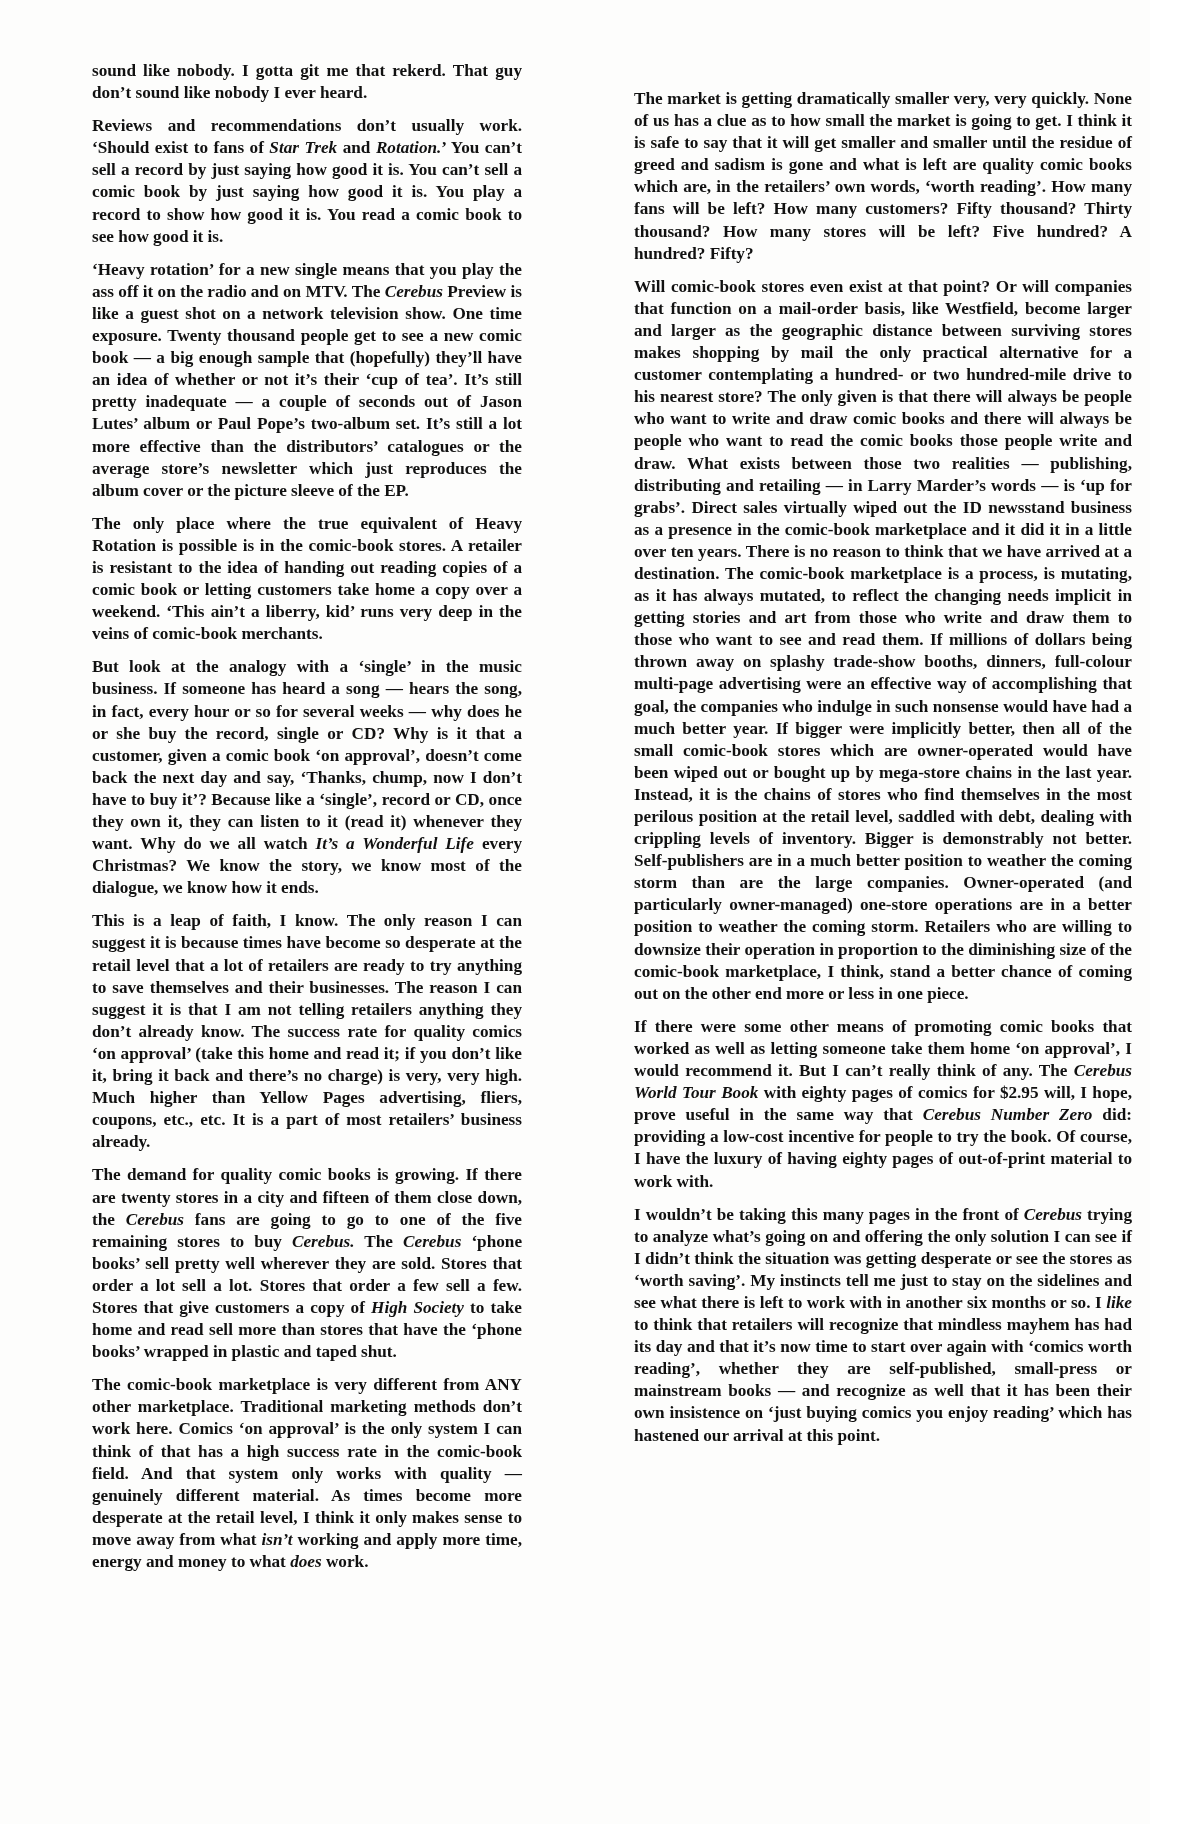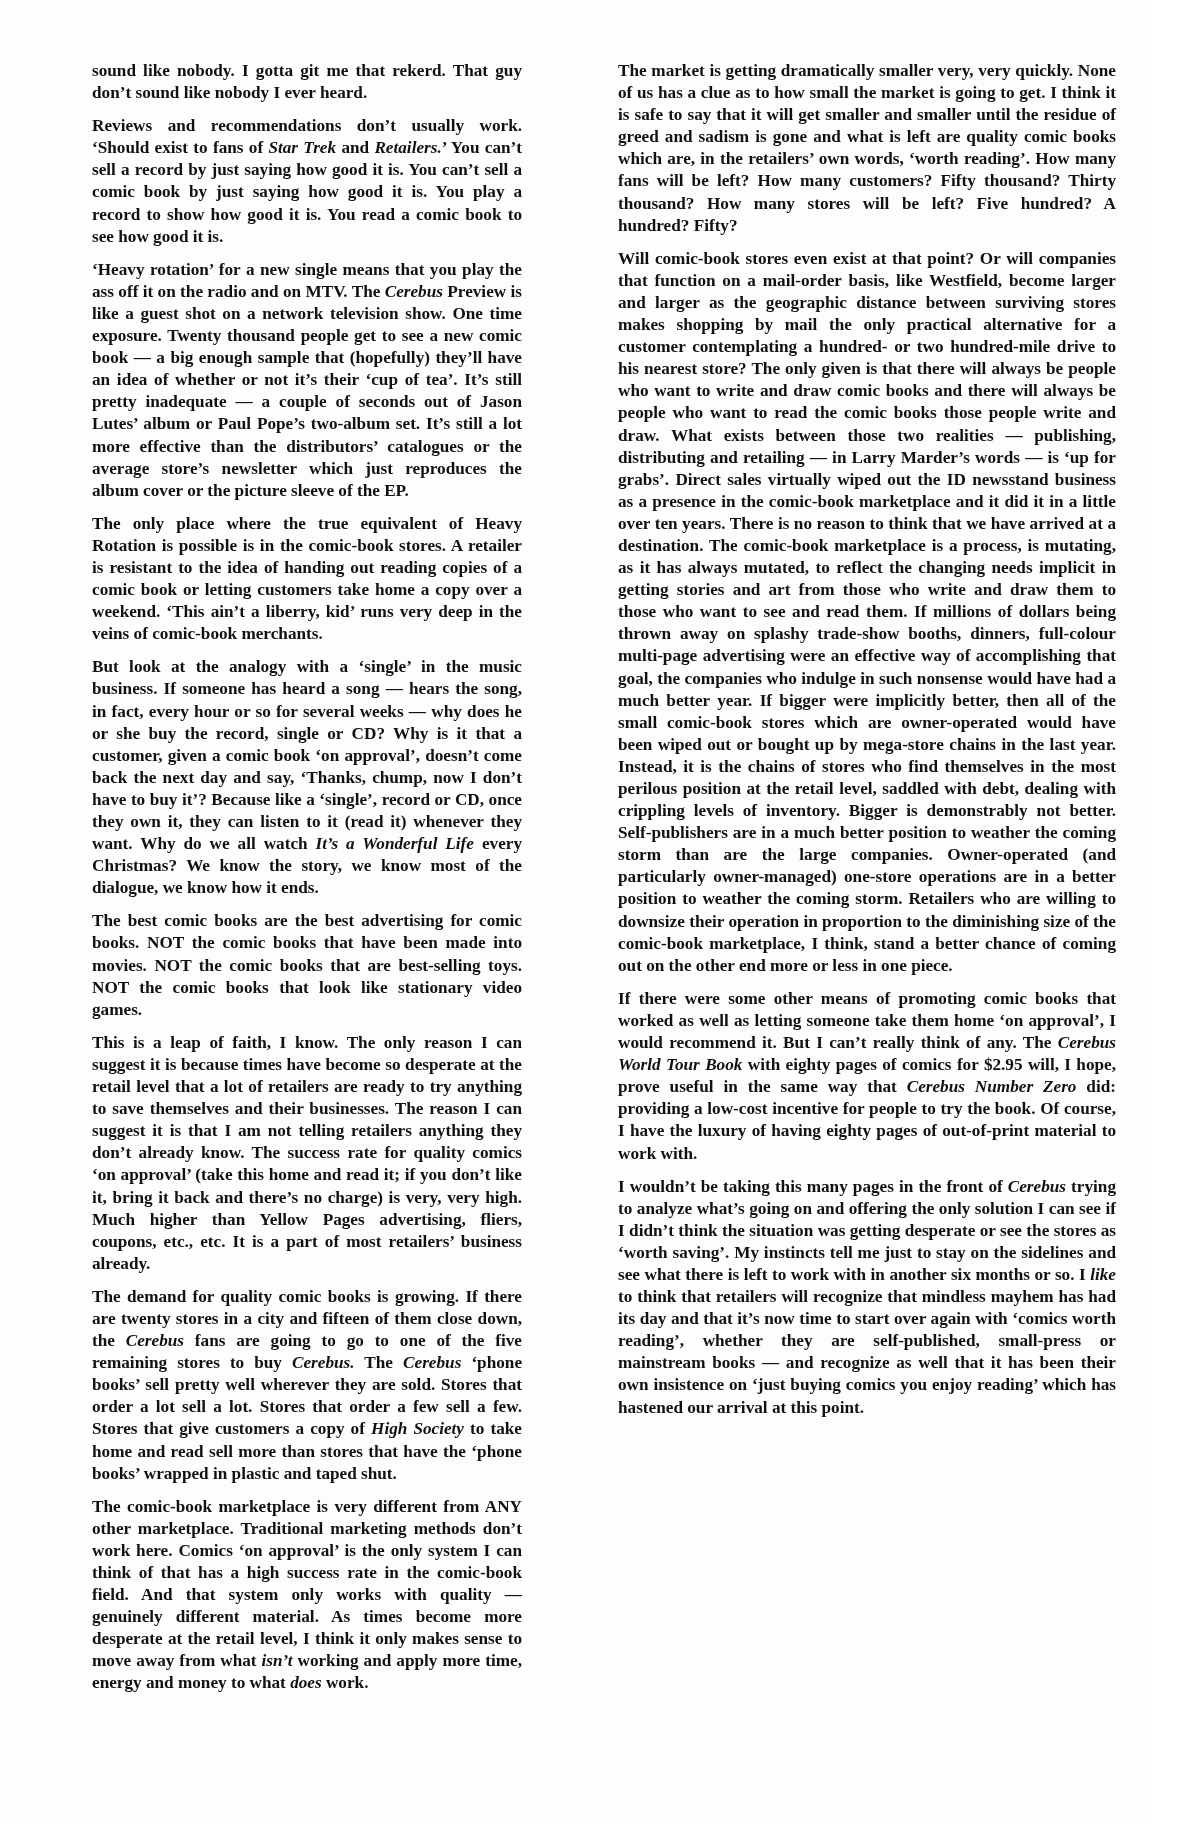--- a/index.html
+++ b/index.html
@@ -29,41 +29,41 @@
       font-size: 17.2px;
       line-height: 22.1px;
       text-align: justify;
       hyphens: none;
     }
     .col-left {
       left: 92px;
       width: 430px;
     }
     .col-right {
-      left: 618px;
+      left: 634px;
       width: 498px;
+      margin-top: 28px;
     }
     .para {
       margin: 0 0 11px 0;
       padding: 0;
     }
     .para em {
     }
   </style>
 </head>
 <body>
 
 <div class="page">
   <div class="column col-left">
       <p class="para"><span>sound like nobody. I gotta git me that rekerd. That guy don’t sound like nobody I ever heard.</span></p>
-      <p class="para"><span>Reviews and recommendations don’t usually work. ‘Should exist to fans of </span><em>Star Trek</em><span> and </span><em>Retailers.</em><span>’ You can’t sell a record by just saying how good it is. You can’t sell a comic book by just saying how good it is. You play a record to show how good it is. You read a comic book to see how good it is.</span></p>
+      <p class="para"><span>Reviews and recommendations don’t usually work. ‘Should exist to fans of </span><em>Star Trek</em><span> and </span><em>Rotation.</em><span>’ You can’t sell a record by just saying how good it is. You can’t sell a comic book by just saying how good it is. You play a record to show how good it is. You read a comic book to see how good it is.</span></p>
       <p class="para"><span>‘Heavy rotation’ for a new single means that you play the ass off it on the radio and on MTV. The </span><em>Cerebus</em><span> Preview is like a guest shot on a network television show. One time exposure. Twenty thousand people get to see a new comic book — a big enough sample that (hopefully) they’ll have an idea of whether or not it’s their ‘cup of tea’. It’s still pretty inadequate — a couple of seconds out of Jason Lutes’ album or Paul Pope’s two-album set. It’s still a lot more effective than the distributors’ catalogues or the average store’s newsletter which just reproduces the album cover or the picture sleeve of the EP.</span></p>
       <p class="para"><span>The only place where the true equivalent of Heavy Rotation is possible is in the comic-book stores. A retailer is resistant to the idea of handing out reading copies of a comic book or letting customers take home a copy over a weekend. ‘This ain’t a liberry, kid’ runs very deep in the veins of comic-book merchants.</span></p>
       <p class="para"><span>But look at the analogy with a ‘single’ in the music business. If someone has heard a song — hears the song, in fact, every hour or so for several weeks — why does he or she buy the record, single or CD? Why is it that a customer, given a comic book ‘on approval’, doesn’t come back the next day and say, ‘Thanks, chump, now I don’t have to buy it’? Because like a ‘single’, record or CD, once they own it, they can listen to it (read it) whenever they want. Why do we all watch </span><em>It’s a Wonderful Life</em><span> every Christmas? We know the story, we know most of the dialogue, we know how it ends.</span></p>
-      <p class="para"><span>The best comic books are the best advertising for comic books. NOT the comic books that have been made into movies. NOT the comic books that are best-selling toys. NOT the comic books that look like stationary video games.</span></p>
       <p class="para"><span>This is a leap of faith, I know. The only reason I can suggest it is because times have become so desperate at the retail level that a lot of retailers are ready to try anything to save themselves and their businesses. The reason I can suggest it is that I am not telling retailers anything they don’t already know. The success rate for quality comics ‘on approval’ (take this home and read it; if you don’t like it, bring it back and there’s no charge) is very, very high. Much higher than Yellow Pages advertising, fliers, coupons, etc., etc. It is a part of most retailers’ business already.</span></p>
       <p class="para"><span>The demand for quality comic books is growing. If there are twenty stores in a city and fifteen of them close down, the </span><em>Cerebus</em><span> fans are going to go to one of the five remaining stores to buy </span><em>Cerebus.</em><span> The </span><em>Cerebus</em><span> ‘phone books’ sell pretty well wherever they are sold. Stores that order a lot sell a lot. Stores that order a few sell a few. Stores that give customers a copy of </span><em>High Society</em><span> to take home and read sell more than stores that have the ‘phone books’ wrapped in plastic and taped shut.</span></p>
       <p class="para"><span>The comic-book marketplace is very different from ANY other marketplace. Traditional marketing methods don’t work here. Comics ‘on approval’ is the only system I can think of that has a high success rate in the comic-book field. And that system only works with quality — genuinely different material. As times become more desperate at the retail level, I think it only makes sense to move away from what </span><em>isn’t</em><span> working and apply more time, energy and money to what </span><em>does</em><span> work.</span></p>
     </div>
   <div class="column col-right">
       <p class="para"><span>The market is getting dramatically smaller very, very quickly. None of us has a clue as to how small the market is going to get. I think it is safe to say that it will get smaller and smaller until the residue of greed and sadism is gone and what is left are quality comic books which are, in the retailers’ own words, ‘worth reading’. How many fans will be left? How many customers? Fifty thousand? Thirty thousand? How many stores will be left? Five hundred? A hundred? Fifty?</span></p>
       <p class="para"><span>Will comic-book stores even exist at that point? Or will companies that function on a mail-order basis, like Westfield, become larger and larger as the geographic distance between surviving stores makes shopping by mail the only practical alternative for a customer contemplating a hundred- or two hundred-mile drive to his nearest store? The only given is that there will always be people who want to write and draw comic books and there will always be people who want to read the comic books those people write and draw. What exists between those two realities — publishing, distributing and retailing — in Larry Marder’s words — is ‘up for grabs’. Direct sales virtually wiped out the ID newsstand business as a presence in the comic-book marketplace and it did it in a little over ten years. There is no reason to think that we have arrived at a destination. The comic-book marketplace is a process, is mutating, as it has always mutated, to reflect the changing needs implicit in getting stories and art from those who write and draw them to those who want to see and read them. If millions of dollars being thrown away on splashy trade-show booths, dinners, full-colour multi-page advertising were an effective way of accomplishing that goal, the companies who indulge in such nonsense would have had a much better year. If bigger were implicitly better, then all of the small comic-book stores which are owner-operated would have been wiped out or bought up by mega-store chains in the last year. Instead, it is the chains of stores who find themselves in the most perilous position at the retail level, saddled with debt, dealing with crippling levels of inventory. Bigger is demonstrably not better. Self-publishers are in a much better position to weather the coming storm than are the large companies. Owner-operated (and particularly owner-managed) one-store operations are in a better position to weather the coming storm. Retailers who are willing to downsize their operation in proportion to the diminishing size of the comic-book marketplace, I think, stand a better chance of coming out on the other end more or less in one piece.</span></p>
       <p class="para"><span>If there were some other means of promoting comic books that worked as well as letting someone take them home ‘on approval’, I would recommend it. But I can’t really think of any. The </span><em>Cerebus World Tour Book</em><span> with eighty pages of comics for $2.95 will, I hope, prove useful in the same way that </span><em>Cerebus Number Zero</em><span> did: providing a low-cost incentive for people to try the book. Of course, I have the luxury of having eighty pages of out-of-print material to work with.</span></p>
       <p class="para"><span>I wouldn’t be taking this many pages in the front of </span><em>Cerebus</em><span> trying to analyze what’s going on and offering the only solution I can see if I didn’t think the situation was getting desperate or see the stores as ‘worth saving’. My instincts tell me just to stay on the sidelines and see what there is left to work with in another six months or so. I </span><em>like</em><span> to think that retailers will recognize that mindless mayhem has had its day and that it’s now time to start over again with ‘comics worth reading’, whether they are self-published, small-press or mainstream books — and recognize as well that it has been their own insistence on ‘just buying comics you enjoy reading’ which has hastened our arrival at this point.</span></p>
     </div>

